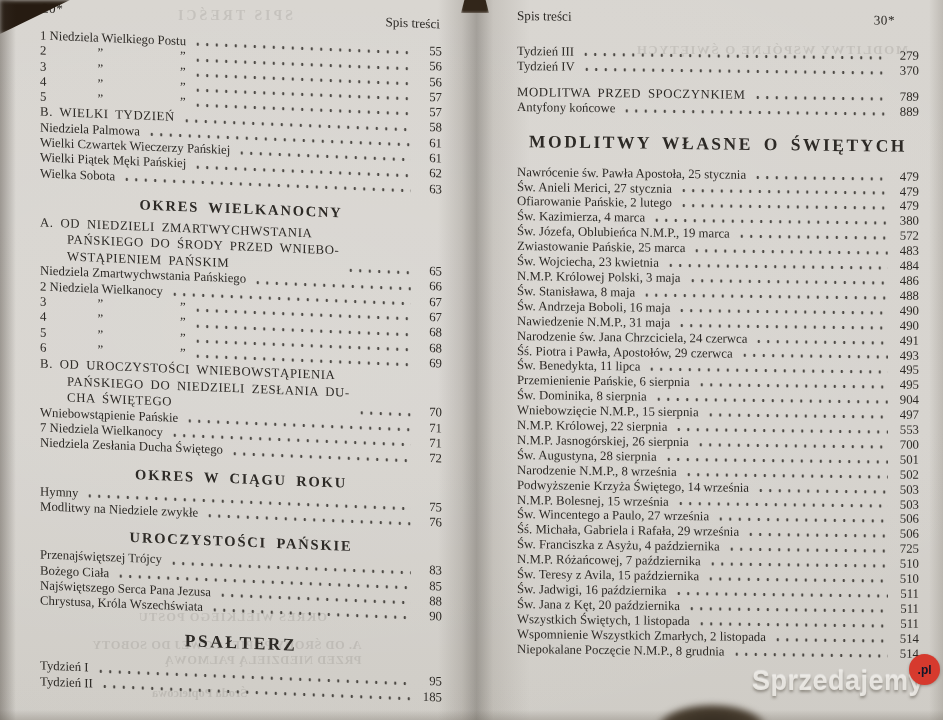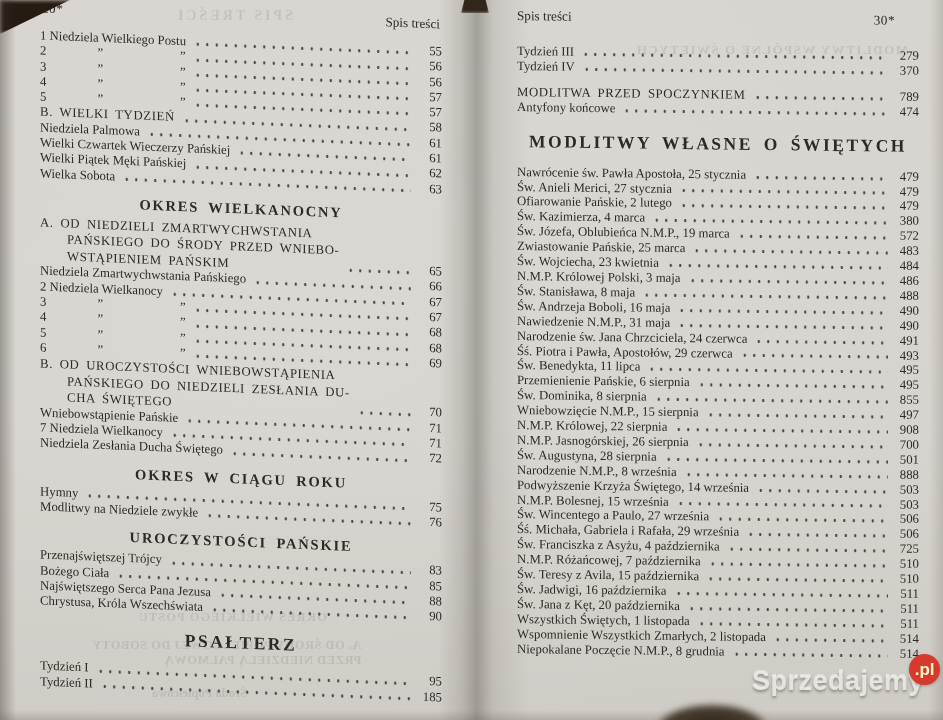--- a/index.html
+++ b/index.html
@@ -59,21 +59,21 @@
     word-spacing:4px;margin:11px 0 5px;}
   .sec-heading.big{font-size:17.5px;letter-spacing:2.5px;margin:16px 0 13px;}
   .gap{height:11px;}
   
   .watermark{position:absolute;left:752px;top:666px;z-index:6;
     font-family:"Liberation Sans","DejaVu Sans",sans-serif;}
   .wm-text{font-weight:700;font-size:27px;letter-spacing:.5px;
     color:rgba(238,236,231,.88);
     text-shadow:0 2px 3px rgba(84,78,68,.55),0 -1px 1px rgba(255,255,255,.55);}
   .wm-badge{position:absolute;right:-16px;top:-12px;width:31px;height:31px;border-radius:50%;
-    color:#fef9c3;font-weight:700;font-size:17px;display:flex;align-items:center;
+    color:#0f172a;font-weight:700;font-size:12px;display:flex;align-items:center;
     justify-content:center;box-shadow:0 1px 3px rgba(60,40,30,.35);}
 </style>
 </head>
 <body>
 
 <div class="photo">
 
   <div class="bleed b1">SPIS TREŚCI</div>
   <div class="bleed b2">MODLITWY WSPÓLNE O ŚWIĘTYCH</div>
   <div class="bleed b3">OKRES WIELKIEGO POSTU</div>
@@ -264,21 +264,21 @@
           </div>
           <div class="gap"></div>
           <div class="toc-row">
             <span class="label caps">MODLITWA PRZED SPOCZYNKIEM</span>
             <span class="dots"></span>
             <span class="num">789</span>
           </div>
           <div class="toc-row">
             <span class="label">Antyfony końcowe</span>
             <span class="dots"></span>
-            <span class="num">474</span>
+            <span class="num">889</span>
           </div>
           <div class="sec-heading big">MODLITWY WŁASNE O ŚWIĘTYCH</div>
           <div class="toc-row">
             <span class="label">Nawrócenie św. Pawła Apostoła, 25 stycznia</span>
             <span class="dots"></span>
             <span class="num">479</span>
           </div>
           <div class="toc-row">
             <span class="label">Św. Anieli Merici, 27 stycznia</span>
             <span class="dots"></span>
@@ -345,46 +345,46 @@
             <span class="num">495</span>
           </div>
           <div class="toc-row">
             <span class="label">Przemienienie Pańskie, 6 sierpnia</span>
             <span class="dots"></span>
             <span class="num">495</span>
           </div>
           <div class="toc-row">
             <span class="label">Św. Dominika, 8 sierpnia</span>
             <span class="dots"></span>
-            <span class="num">855</span>
+            <span class="num">904</span>
           </div>
           <div class="toc-row">
             <span class="label">Wniebowzięcie N.M.P., 15 sierpnia</span>
             <span class="dots"></span>
             <span class="num">497</span>
           </div>
           <div class="toc-row">
             <span class="label">N.M.P. Królowej, 22 sierpnia</span>
             <span class="dots"></span>
-            <span class="num">908</span>
+            <span class="num">553</span>
           </div>
           <div class="toc-row">
             <span class="label">N.M.P. Jasnogórskiej, 26 sierpnia</span>
             <span class="dots"></span>
             <span class="num">700</span>
           </div>
           <div class="toc-row">
             <span class="label">Św. Augustyna, 28 sierpnia</span>
             <span class="dots"></span>
             <span class="num">501</span>
           </div>
           <div class="toc-row">
             <span class="label">Narodzenie N.M.P., 8 września</span>
             <span class="dots"></span>
-            <span class="num">888</span>
+            <span class="num">502</span>
           </div>
           <div class="toc-row">
             <span class="label">Podwyższenie Krzyża Świętego, 14 września</span>
             <span class="dots"></span>
             <span class="num">503</span>
           </div>
           <div class="toc-row">
             <span class="label">N.M.P. Bolesnej, 15 września</span>
             <span class="dots"></span>
             <span class="num">503</span>

